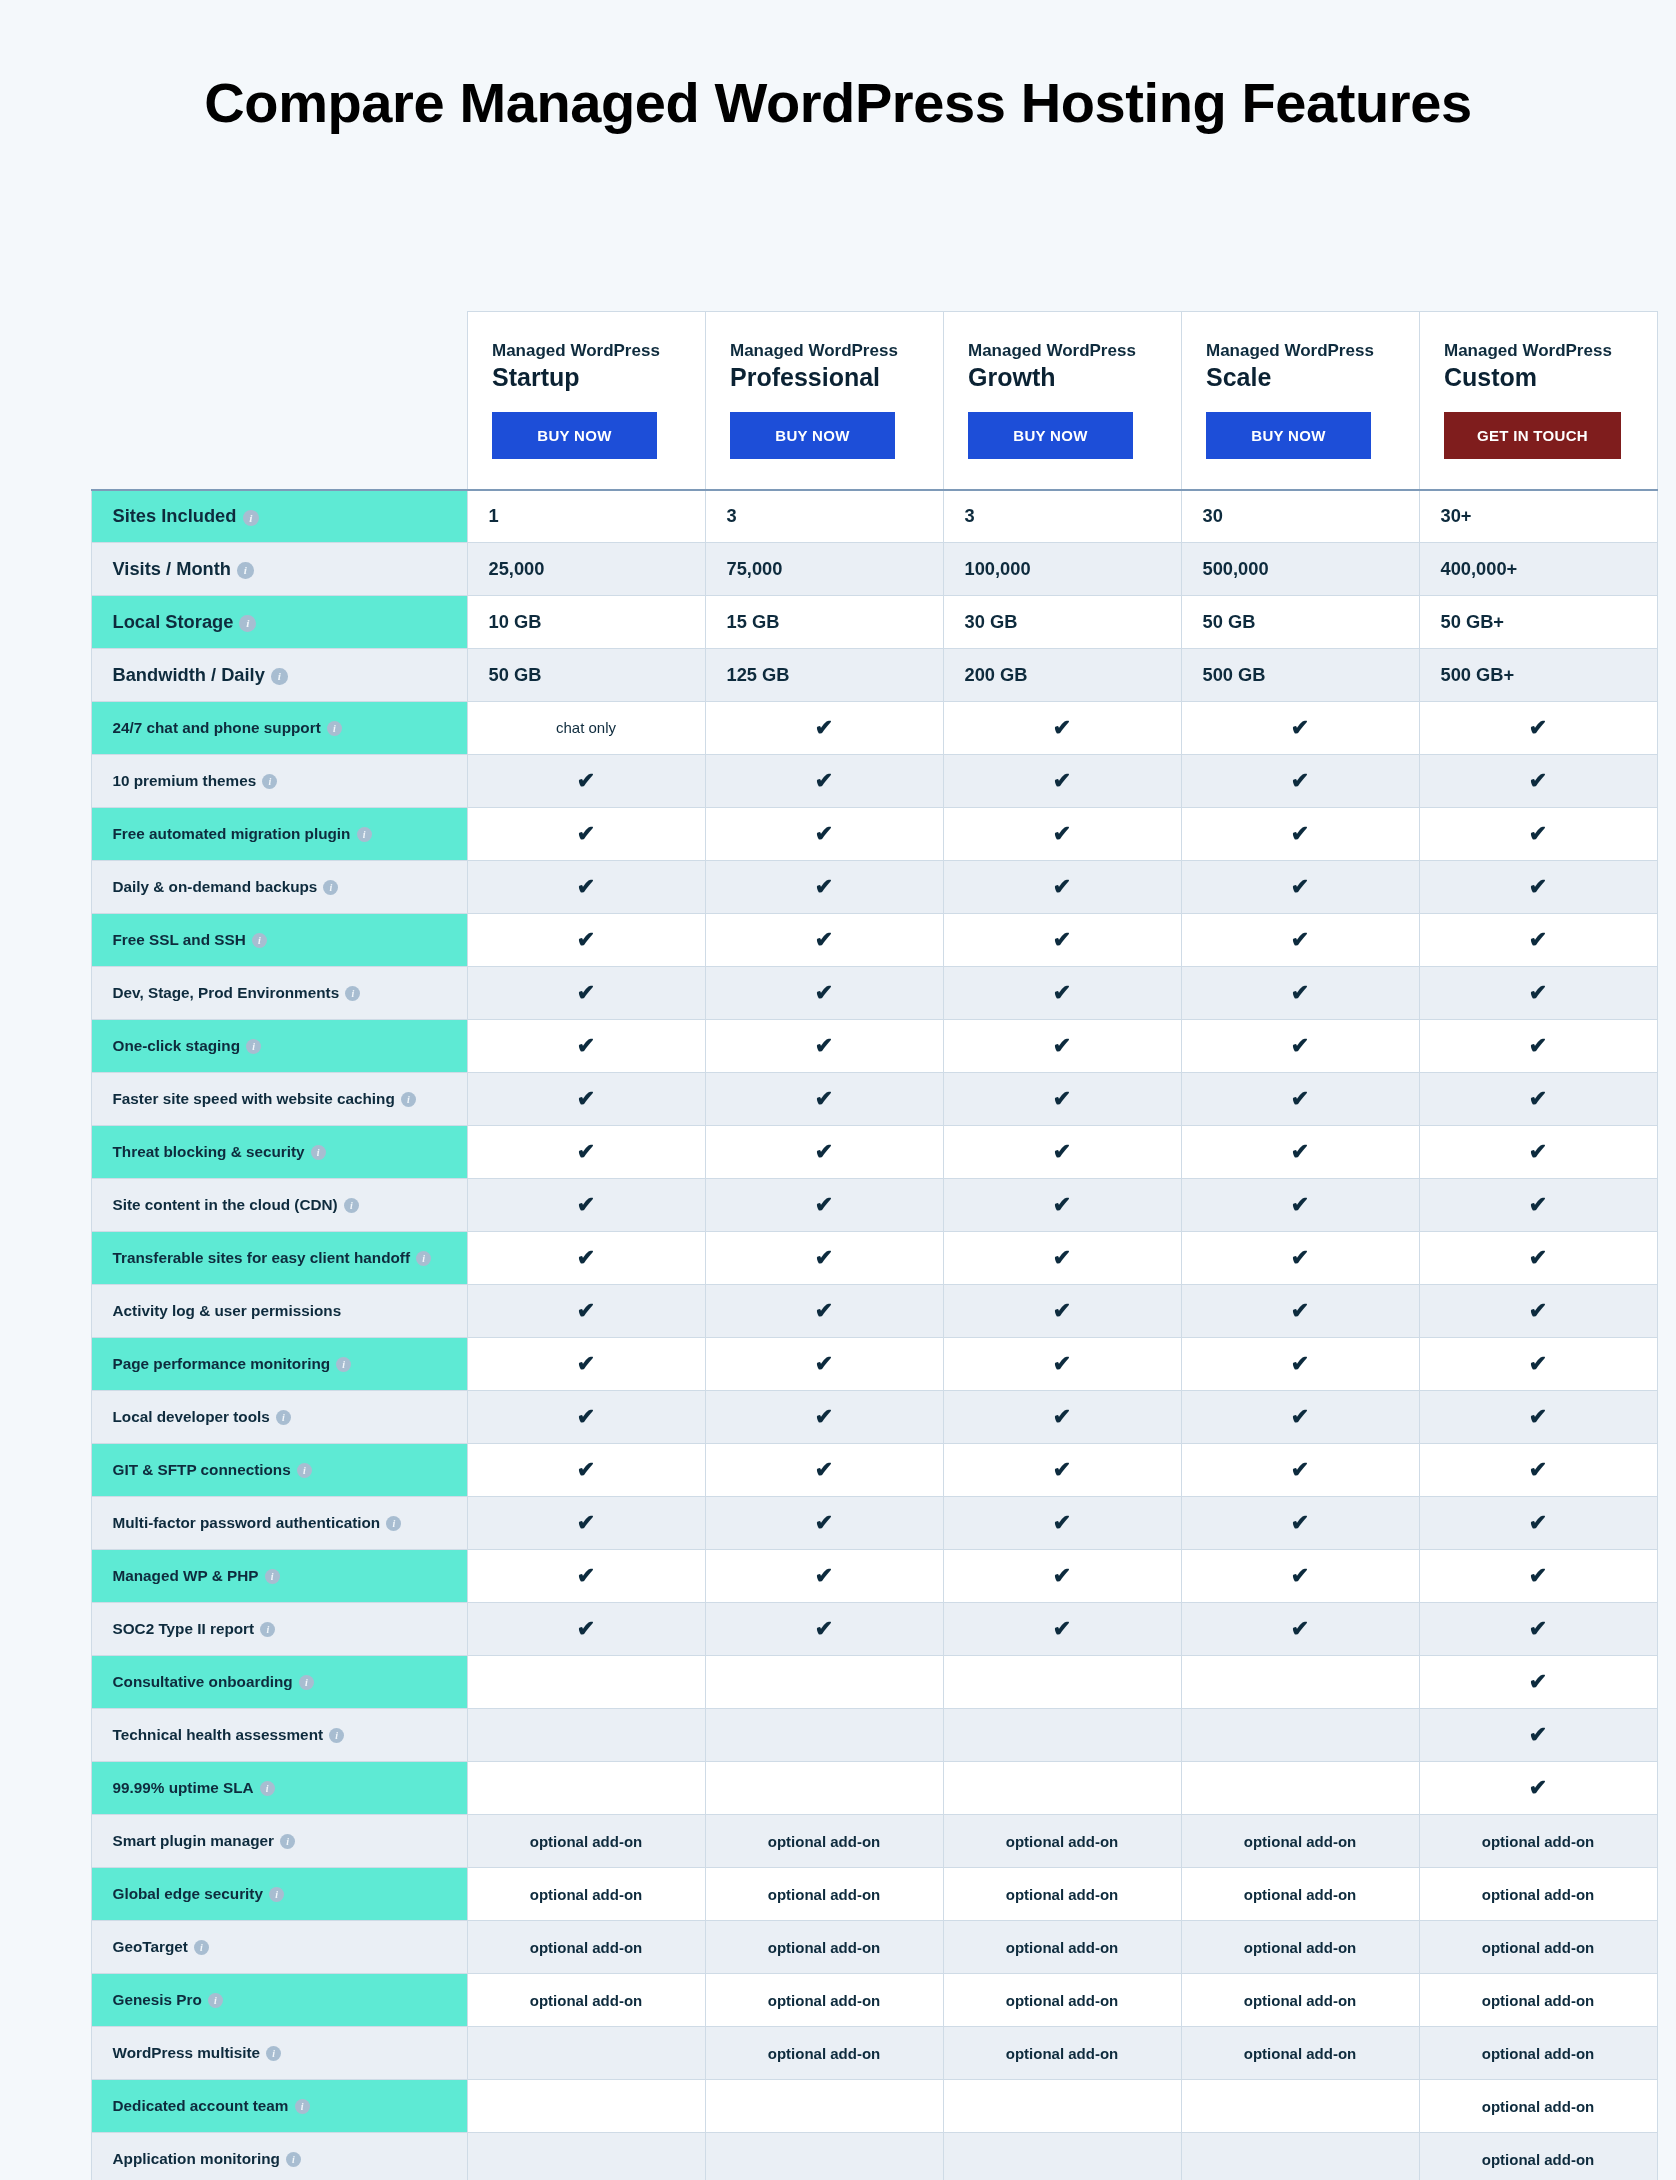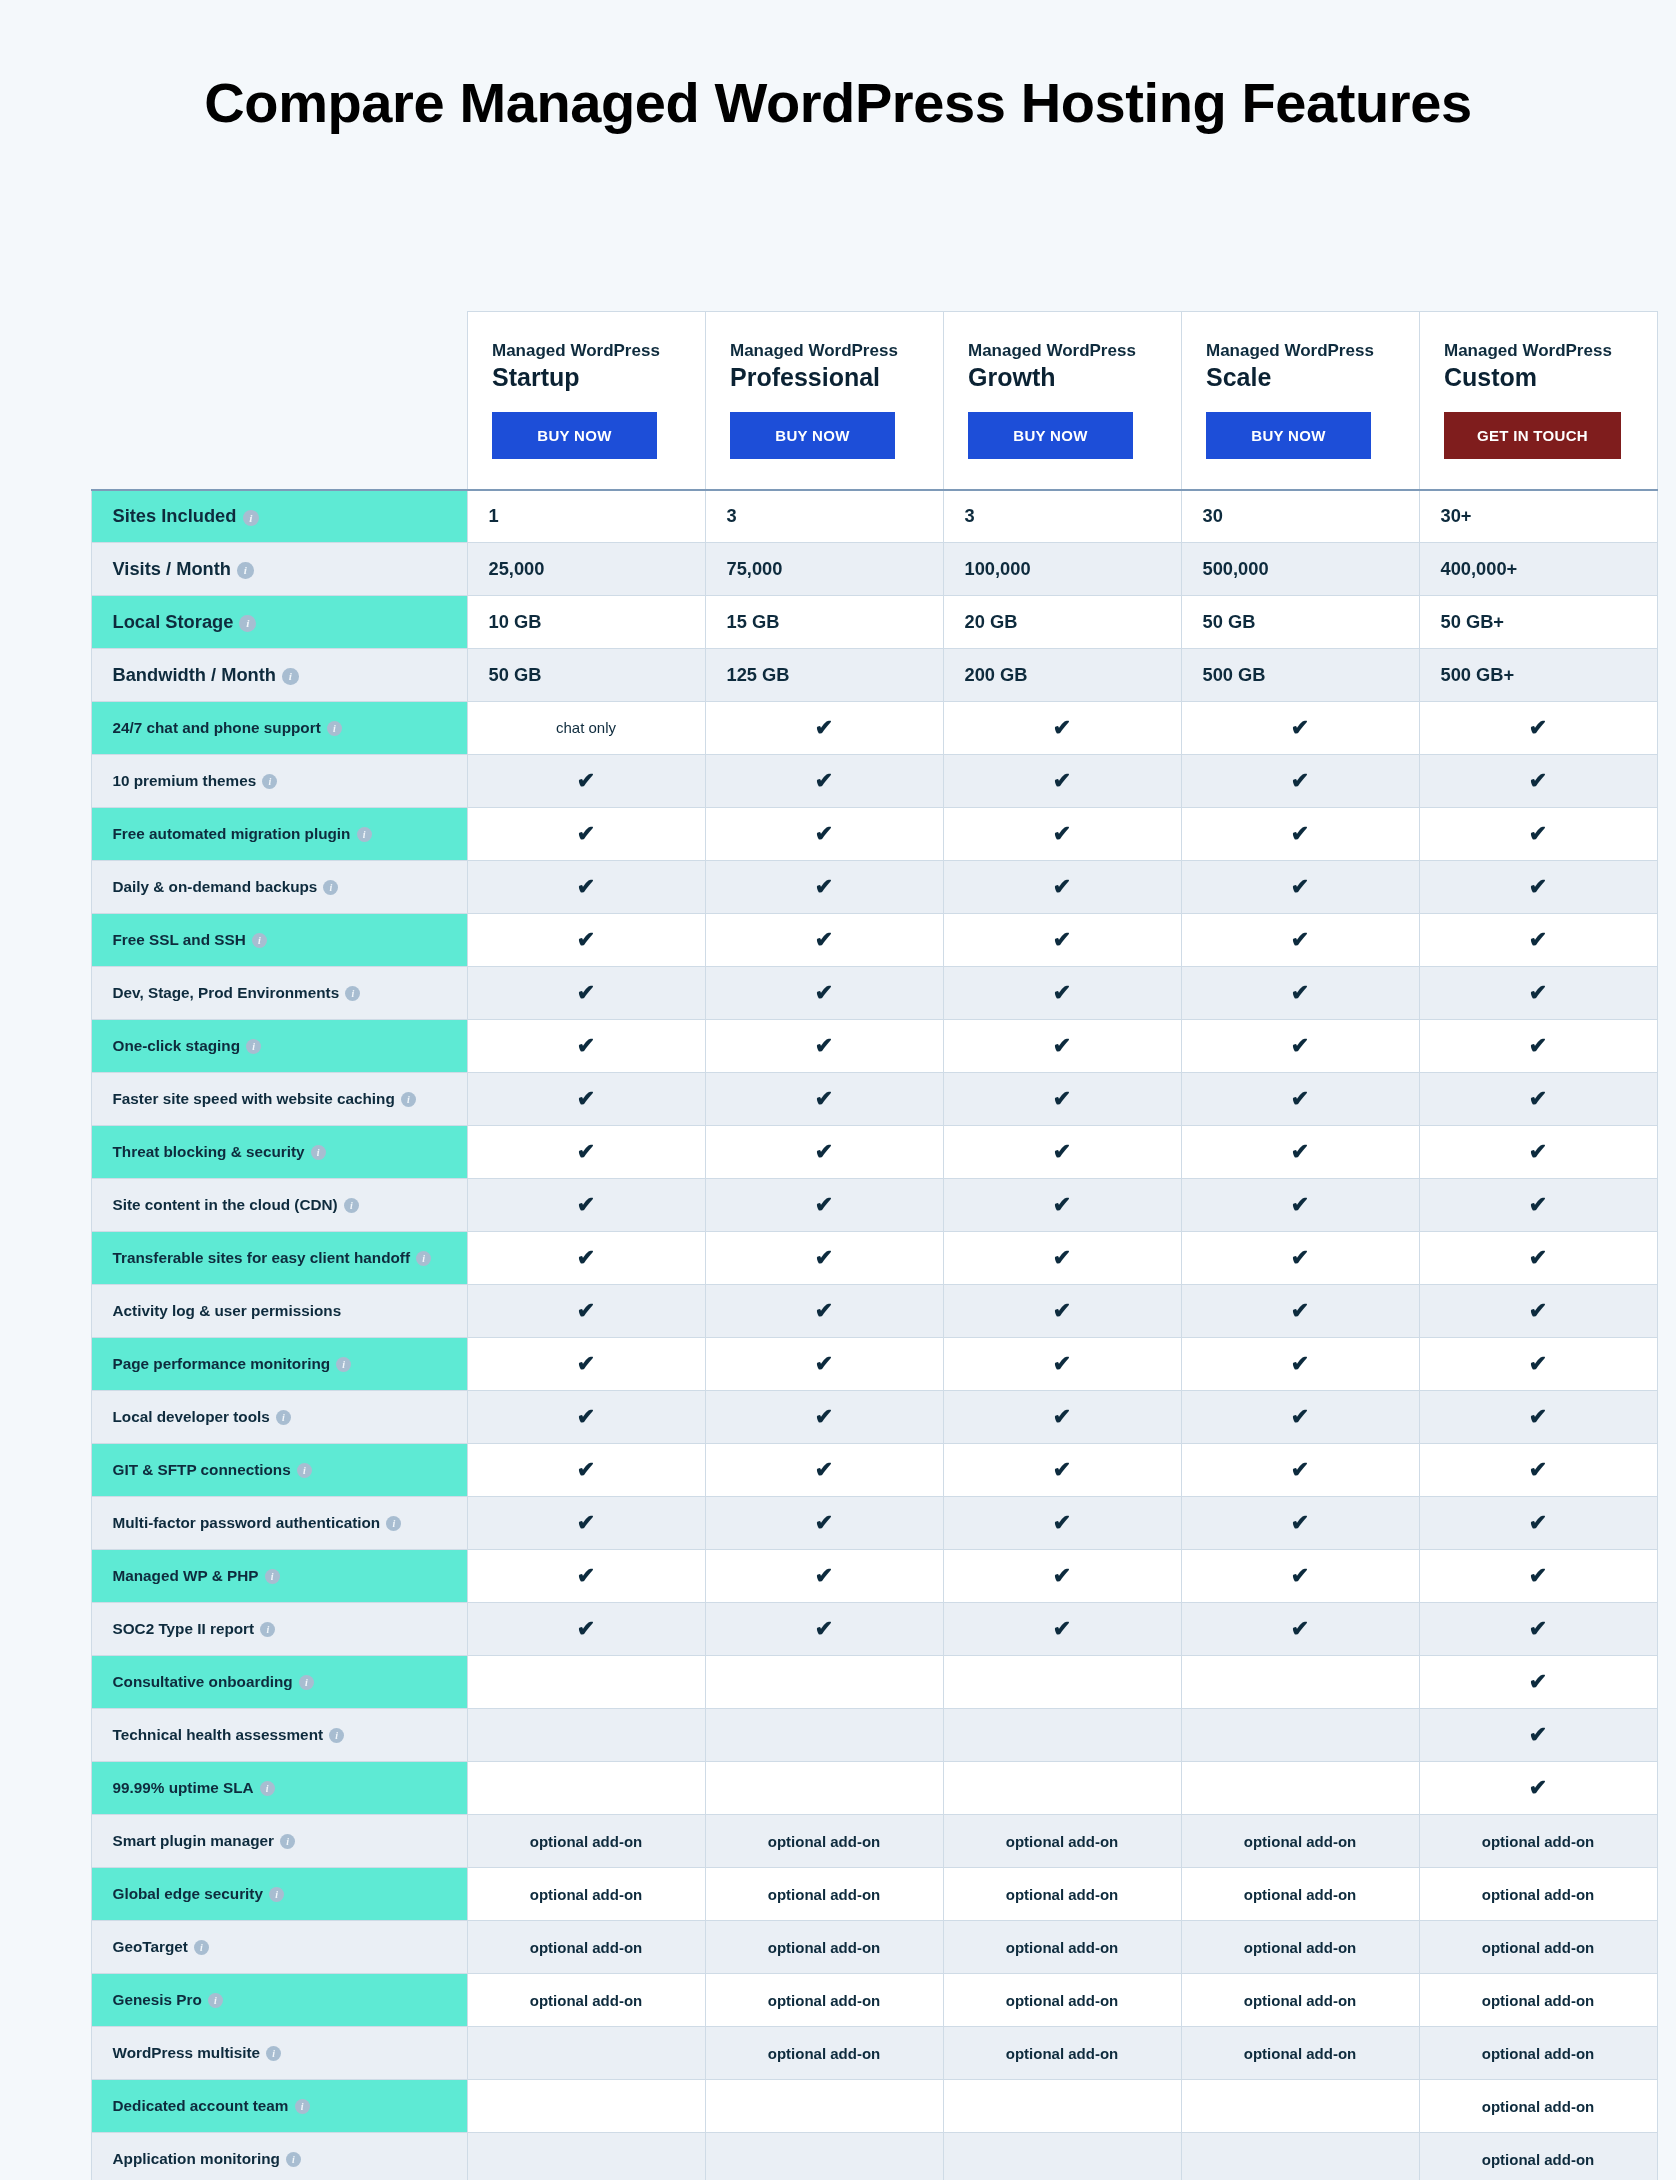--- a/index.html
+++ b/index.html
@@ -243,26 +243,26 @@
             <td class="val-cell spec"><span>25,000</span></td>
             <td class="val-cell spec"><span>75,000</span></td>
             <td class="val-cell spec"><span>100,000</span></td>
             <td class="val-cell spec"><span>500,000</span></td>
             <td class="val-cell spec"><span>400,000+</span></td>
           </tr>
           <tr class="odd">
             <td class="label-cell spec"><span>Local Storage</span><span class="info-icon">i</span></td>
             <td class="val-cell spec"><span>10 GB</span></td>
             <td class="val-cell spec"><span>15 GB</span></td>
-            <td class="val-cell spec"><span>20 GB</span></td>
+            <td class="val-cell spec"><span>30 GB</span></td>
             <td class="val-cell spec"><span>50 GB</span></td>
             <td class="val-cell spec"><span>50 GB+</span></td>
           </tr>
           <tr class="even">
-            <td class="label-cell spec"><span>Bandwidth / Month</span><span class="info-icon">i</span></td>
+            <td class="label-cell spec"><span>Bandwidth / Daily</span><span class="info-icon">i</span></td>
             <td class="val-cell spec"><span>50 GB</span></td>
             <td class="val-cell spec"><span>125 GB</span></td>
             <td class="val-cell spec"><span>200 GB</span></td>
             <td class="val-cell spec"><span>500 GB</span></td>
             <td class="val-cell spec"><span>500 GB+</span></td>
           </tr>
           <tr class="odd">
             <td class="label-cell"><span>24/7 chat and phone support</span><span class="info-icon">i</span></td>
             <td class="val-cell center"><span style="font-weight: 400; font-size: 15px; text-align: center;">chat only</span></td>
             <td class="val-cell center"><span class="check">✔</span></td>

